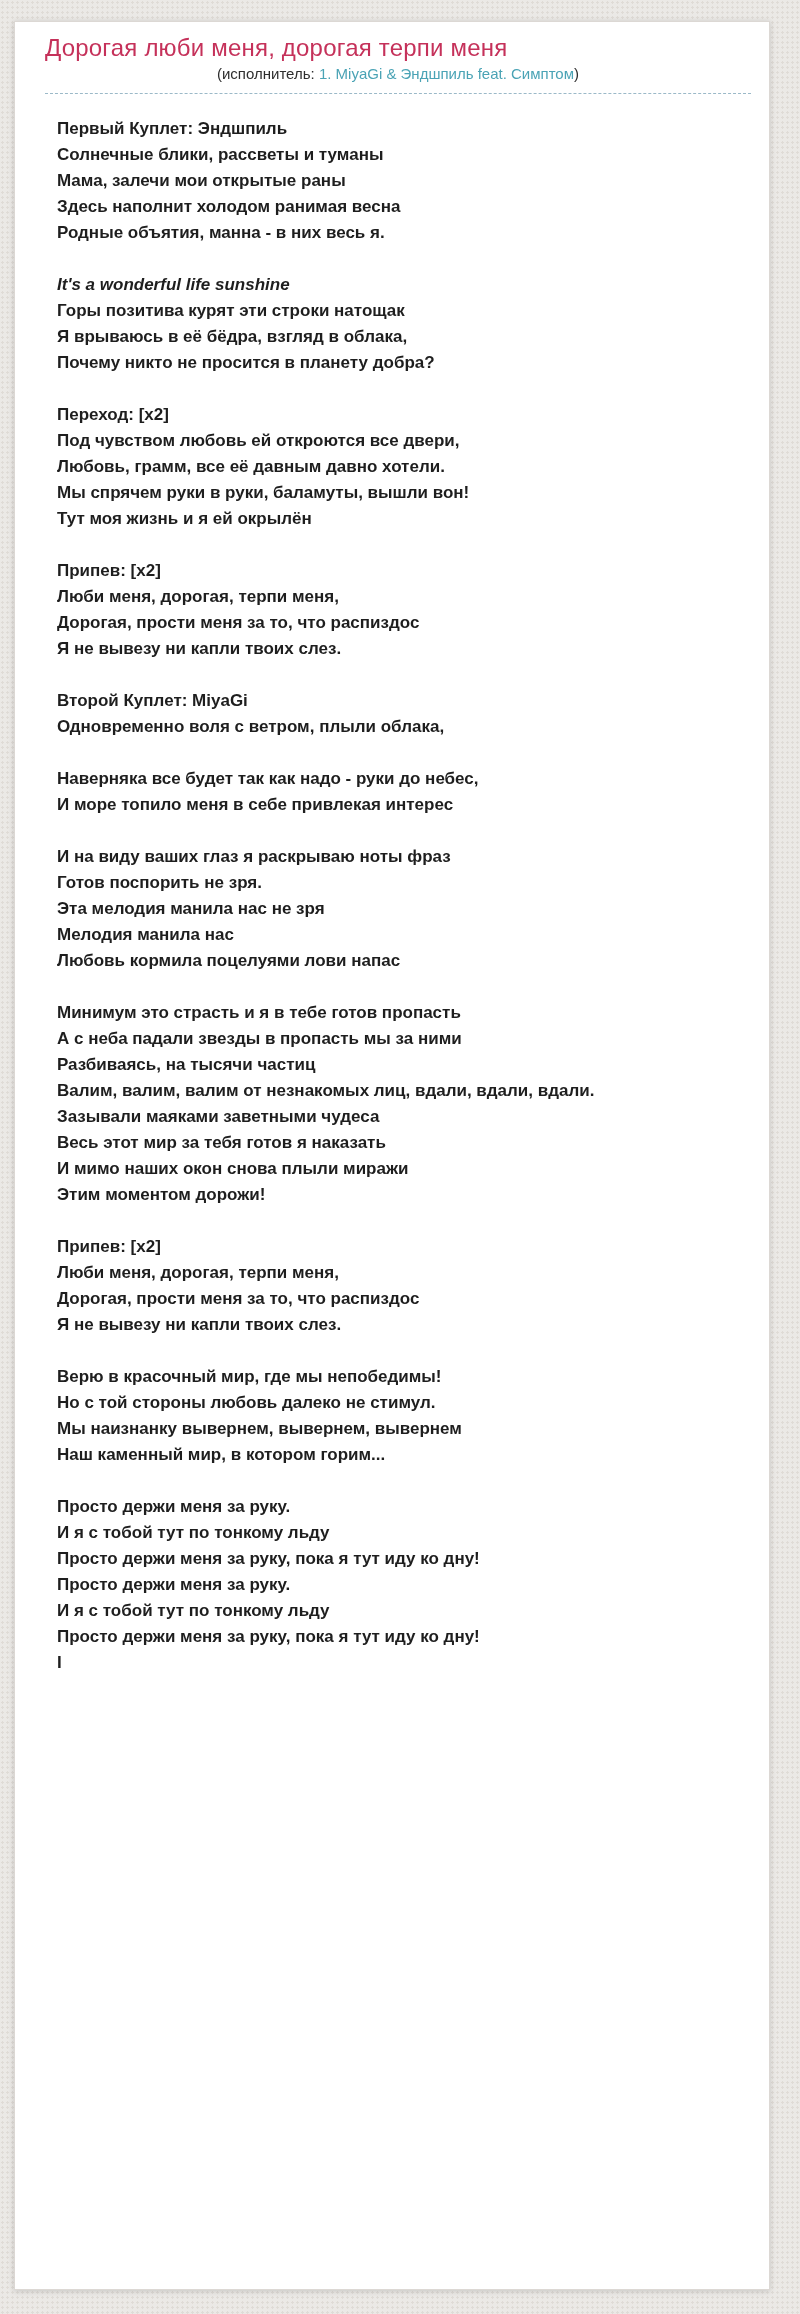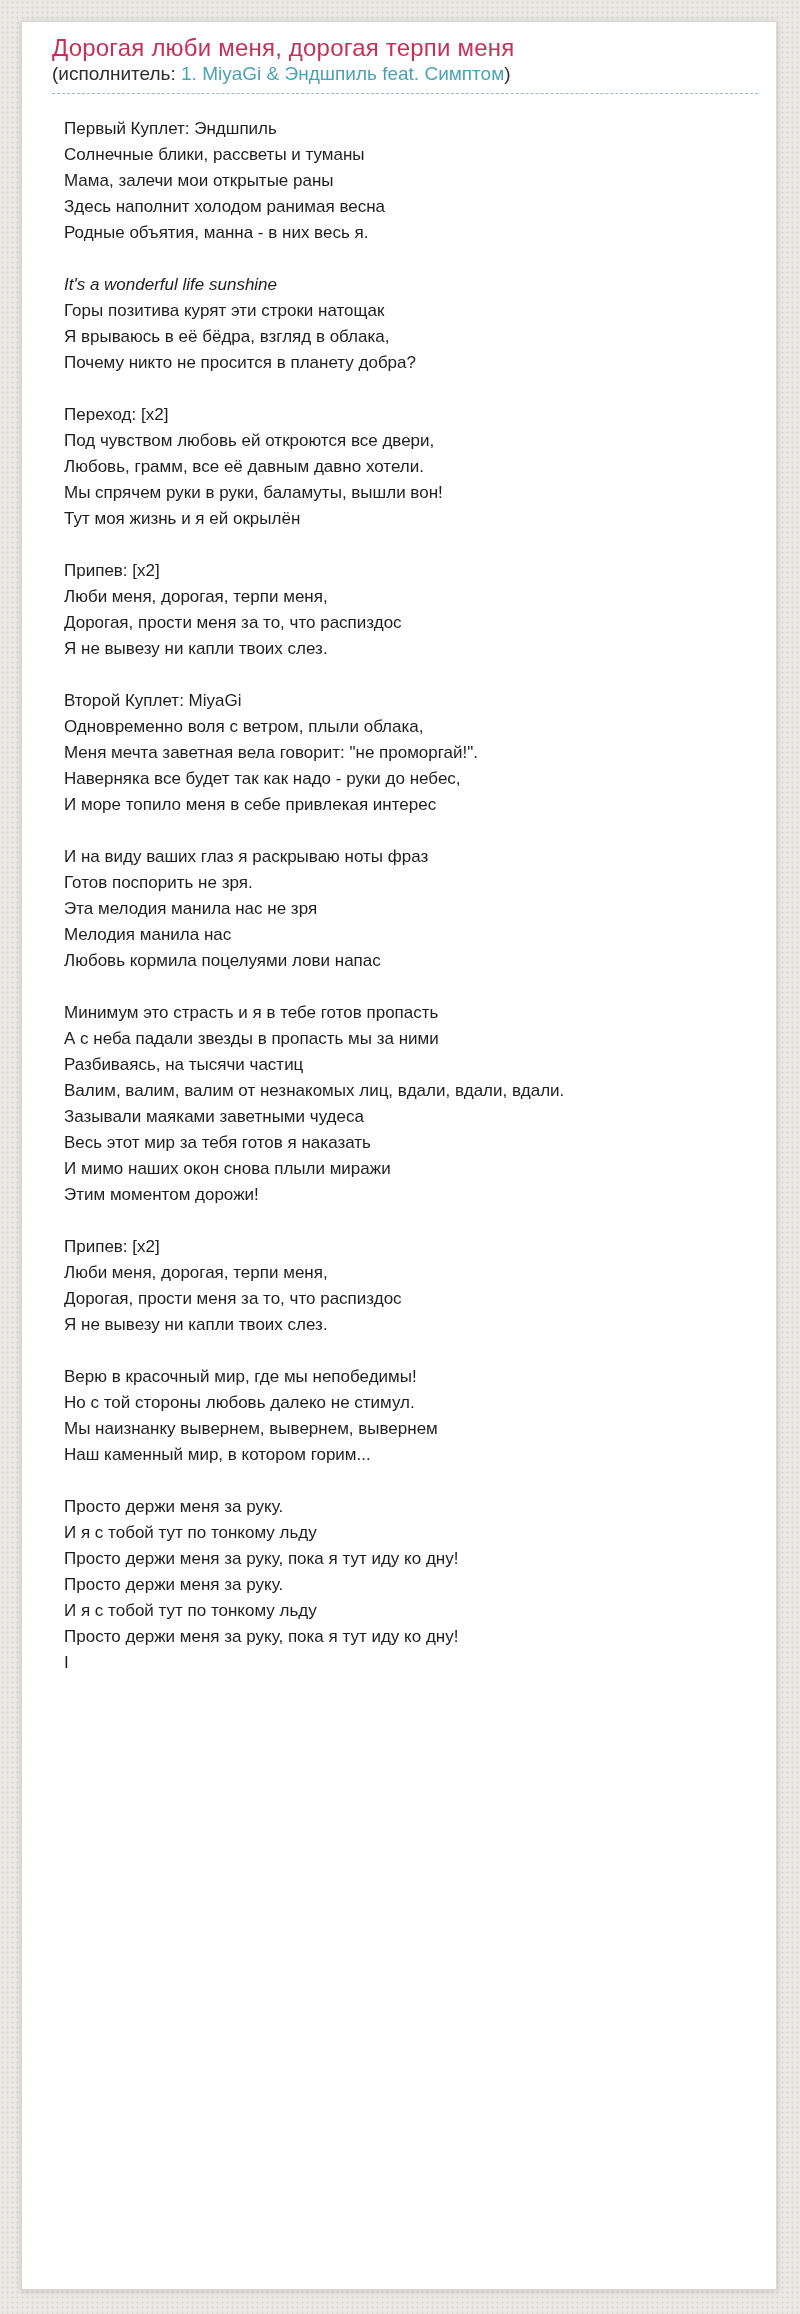--- a/index.html
+++ b/index.html
@@ -18,58 +18,60 @@
     height:2314px;
     position:relative;
     background-color:var(--bg);
     background-image:radial-gradient(circle, var(--bg-dot) 1px, rgba(0,0,0,0) 1.2px);
     background-size:5px 5px;
     font-family:"Liberation Sans", sans-serif;
     overflow:hidden;
   }
   .card{
     position:absolute;
-    left:21px;
+    left:14px;
     top:21px;
     width:756px;
     height:2269px;
     box-sizing:border-box;
     background:var(--card);
     border:1px solid #dcd8d4;
     box-shadow:0 1px 6px rgba(0,0,0,0.16);
     padding:10px 18px 20px 30px;
   }
   .song-title{
     font-size:24px;
     font-weight:normal;
     color:var(--title);
     margin:2px 0 3px 0;
     line-height:28px;
     letter-spacing:0.2px;
   }
   .artist-line{
-    font-size:19px;
+    font-size:15px;
     line-height:18px;
     color:var(--muted);
     padding-bottom:10px;
     border-bottom:1px dashed var(--dash);
+    text-align:center;
   }
   .artist-link{
     color:var(--link);
     text-decoration:none;
     cursor:pointer;
   }
   .lyrics{
     margin:22px 0 0 12px;
     font-size:17px;
     line-height:26px;
     color:var(--text);
   }
   .stanza{
     margin:26px 0 0 0;
+    font-weight:bold;
   }
   .stanza:first-child{
     margin-top:0;
   }
   .stanza em{
     font-style:italic;
   }
 </style>
 </head>
 <body>
@@ -77,20 +79,20 @@
 <div class="card">
   <div class="header">
     <h1 class="song-title">Дорогая люби меня, дорогая терпи меня</h1>
     <div class="artist-line"><span>(исполнитель:</span> <a class="artist-link">1. MiyaGi &amp; Эндшпиль feat. Симптом</a><span>)</span></div>
   </div>
   <div class="lyrics">
       <p class="stanza"><span>Первый Куплет: Эндшпиль</span><br><span>Солнечные блики, рассветы и туманы</span><br><span>Мама, залечи мои открытые раны</span><br><span>Здесь наполнит холодом ранимая весна</span><br><span>Родные объятия, манна - в них весь я.</span></p>
       <p class="stanza"><em>It's a wonderful life sunshine</em><br><span>Горы позитива курят эти строки натощак</span><br><span>Я врываюсь в её бёдра, взгляд в облака,</span><br><span>Почему никто не просится в планету добра?</span></p>
       <p class="stanza"><span>Переход: [x2]</span><br><span>Под чувством любовь ей откроются все двери,</span><br><span>Любовь, грамм, все её давным давно хотели.</span><br><span>Мы спрячем руки в руки, баламуты, вышли вон!</span><br><span>Тут моя жизнь и я ей окрылён</span></p>
       <p class="stanza"><span>Припев: [x2]</span><br><span>Люби меня, дорогая, терпи меня,</span><br><span>Дорогая, прости меня за то, что распиздос</span><br><span>Я не вывезу ни капли твоих слез.</span></p>
-      <p class="stanza"><span>Второй Куплет: MiyaGi</span><br><span>Одновременно воля с ветром, плыли облака,</span><br><span>Меня мечта заветная вела говорит: "не проморгай!".</span><br><span>Наверняка все будет так как надо - руки до небес,</span><br><span>И море топило меня в себе привлекая интерес</span></p>
+      <p class="stanza"><span>Второй Куплет: MiyaGi</span><br><span>Одновременно воля с ветром, плыли облака,</span><br><br><span>Наверняка все будет так как надо - руки до небес,</span><br><span>И море топило меня в себе привлекая интерес</span></p>
       <p class="stanza"><span>И на виду ваших глаз я раскрываю ноты фраз</span><br><span>Готов поспорить не зря.</span><br><span>Эта мелодия манила нас не зря</span><br><span>Мелодия манила нас</span><br><span>Любовь кормила поцелуями лови напас</span></p>
       <p class="stanza"><span>Минимум это страсть и я в тебе готов пропасть</span><br><span>А с неба падали звезды в пропасть мы за ними</span><br><span>Разбиваясь, на тысячи частиц</span><br><span>Валим, валим, валим от незнакомых лиц, вдали, вдали, вдали.</span><br><span>Зазывали маяками заветными чудеса</span><br><span>Весь этот мир за тебя готов я наказать</span><br><span>И мимо наших окон снова плыли миражи</span><br><span>Этим моментом дорожи!</span></p>
       <p class="stanza"><span>Припев: [x2]</span><br><span>Люби меня, дорогая, терпи меня,</span><br><span>Дорогая, прости меня за то, что распиздос</span><br><span>Я не вывезу ни капли твоих слез.</span></p>
       <p class="stanza"><span>Верю в красочный мир, где мы непобедимы!</span><br><span>Но с той стороны любовь далеко не стимул.</span><br><span>Мы наизнанку вывернем, вывернем, вывернем</span><br><span>Наш каменный мир, в котором горим...</span></p>
       <p class="stanza"><span>Просто держи меня за руку.</span><br><span>И я с тобой тут по тонкому льду</span><br><span>Просто держи меня за руку, пока я тут иду ко дну!</span><br><span>Просто держи меня за руку.</span><br><span>И я с тобой тут по тонкому льду</span><br><span>Просто держи меня за руку, пока я тут иду ко дну!</span><br><span>I</span></p>
     </div>
 </div>
 
 </body></html>

